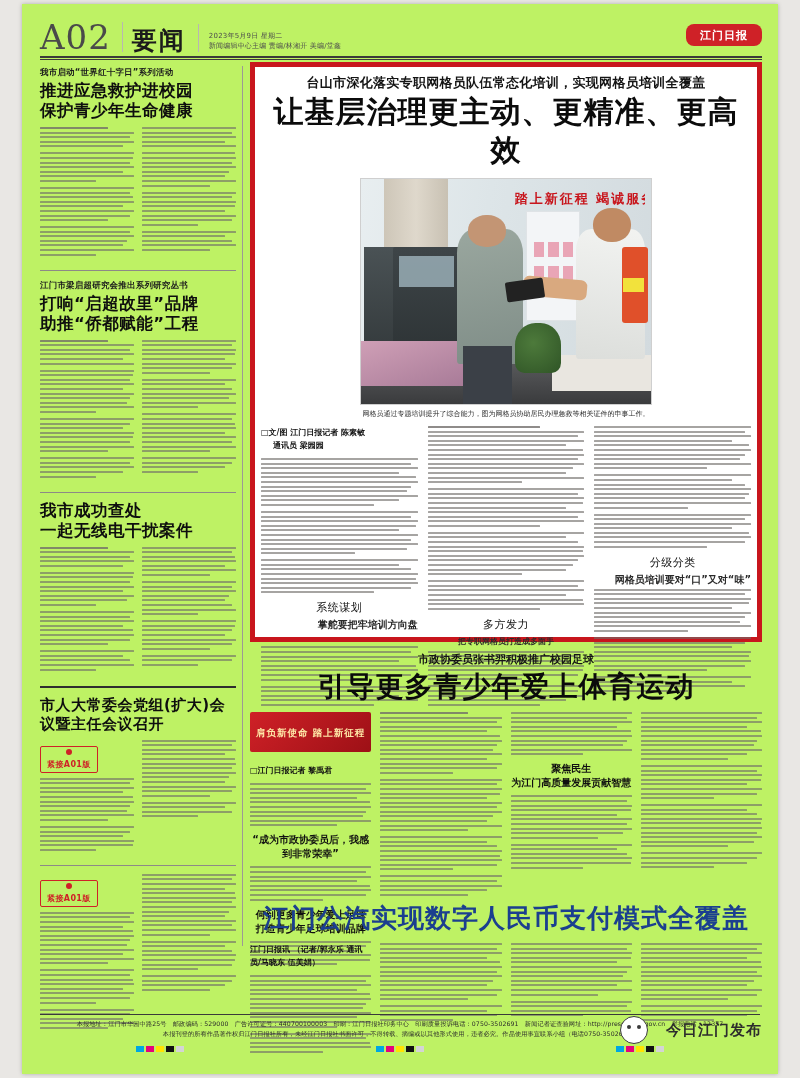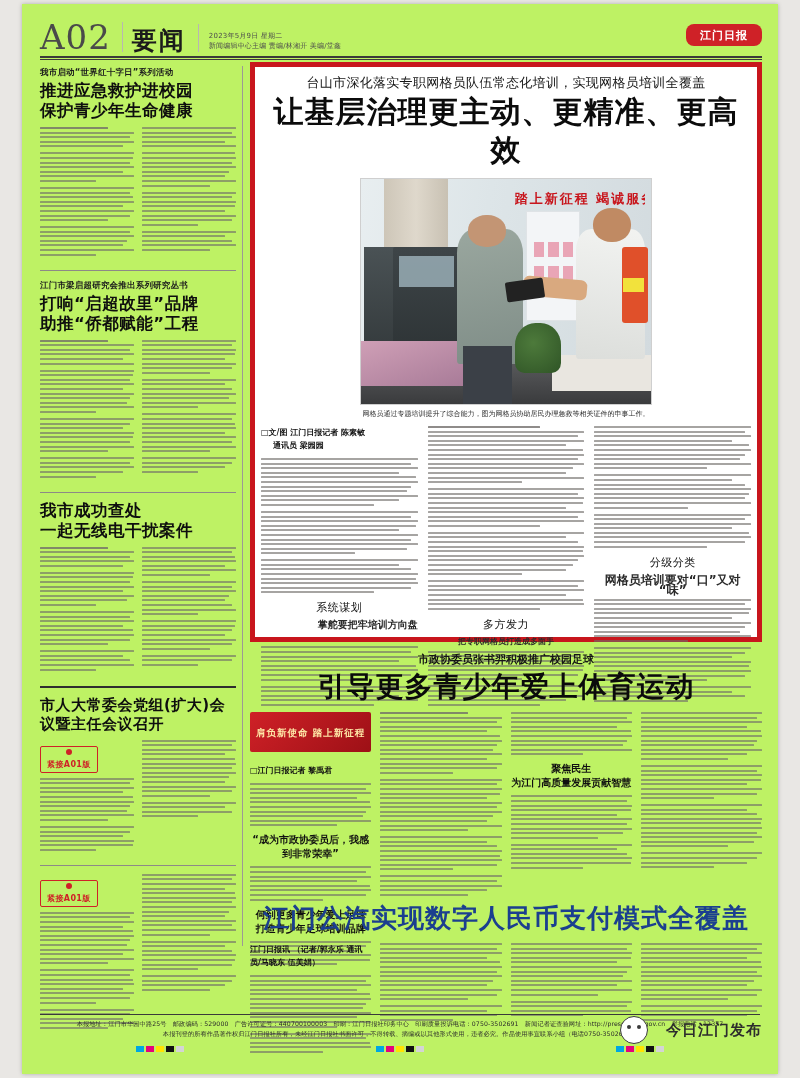--- a/index.html
+++ b/index.html
@@ -65,21 +65,21 @@
   }
   .badge-dot{width:6px;height:6px;border-radius:50%;background:#cf2127;display:inline-block;}
 
   
   .feature{
     position:absolute;left:228px;top:58px;width:512px;height:580px;
     border:5px solid #c8161d;background:#fff;box-sizing:border-box;
   }
   .feat-inner{position:absolute;left:6px;top:4px;right:6px;bottom:5px;}
   .feat-shoulder{
-    text-align:center;font-size:13px;line-height:18px;font-weight:400;color:#141414;
+    text-align:center;font-size:13px;line-height:18px;font-weight:700;color:#141414;
     letter-spacing:.3px;margin-top:3px;
   }
   .feat-title{
     text-align:center;font-size:30px;line-height:38px;font-weight:900;color:#0b0b0b;
     letter-spacing:1px;font-family:"DejaVu Serif","Liberation Serif",serif;
     margin-top:1px;
   }
   .feat-photo{
     position:relative;margin:9px auto 0;width:290px;height:225px;
     background:linear-gradient(170deg,#dfe4e6 0%,#cfd6da 45%,#c6ccd0 100%);
@@ -782,21 +782,21 @@
               <div class="line s1"></div>
               <div class="line s3"></div>
               <div class="line s5"></div>
               <div class="line s1"></div>
               <div class="line s2"></div>
               <div class="line s4"></div>
           </div>
           <div class="subhead">
             <div>分级分类</div>
           </div>
-          <div class="feat-cap" style="text-align:center;font-weight:700;font-size:12px;margin-bottom:4px;">网格员培训要对“口”又对“味”</div>
+          <div class="feat-cap" style="text-align:right;font-weight:700;font-size:10px;margin-bottom:4px;">网格员培训要对“口”又对“味”</div>
           <div class="para">
             <div class="line s1"></div>
               <div class="line s2"></div>
               <div class="line s1"></div>
               <div class="line s5"></div>
               <div class="line s3"></div>
               <div class="line s1"></div>
               <div class="line s2"></div>
               <div class="line s7"></div>
               <div class="line s1"></div>

